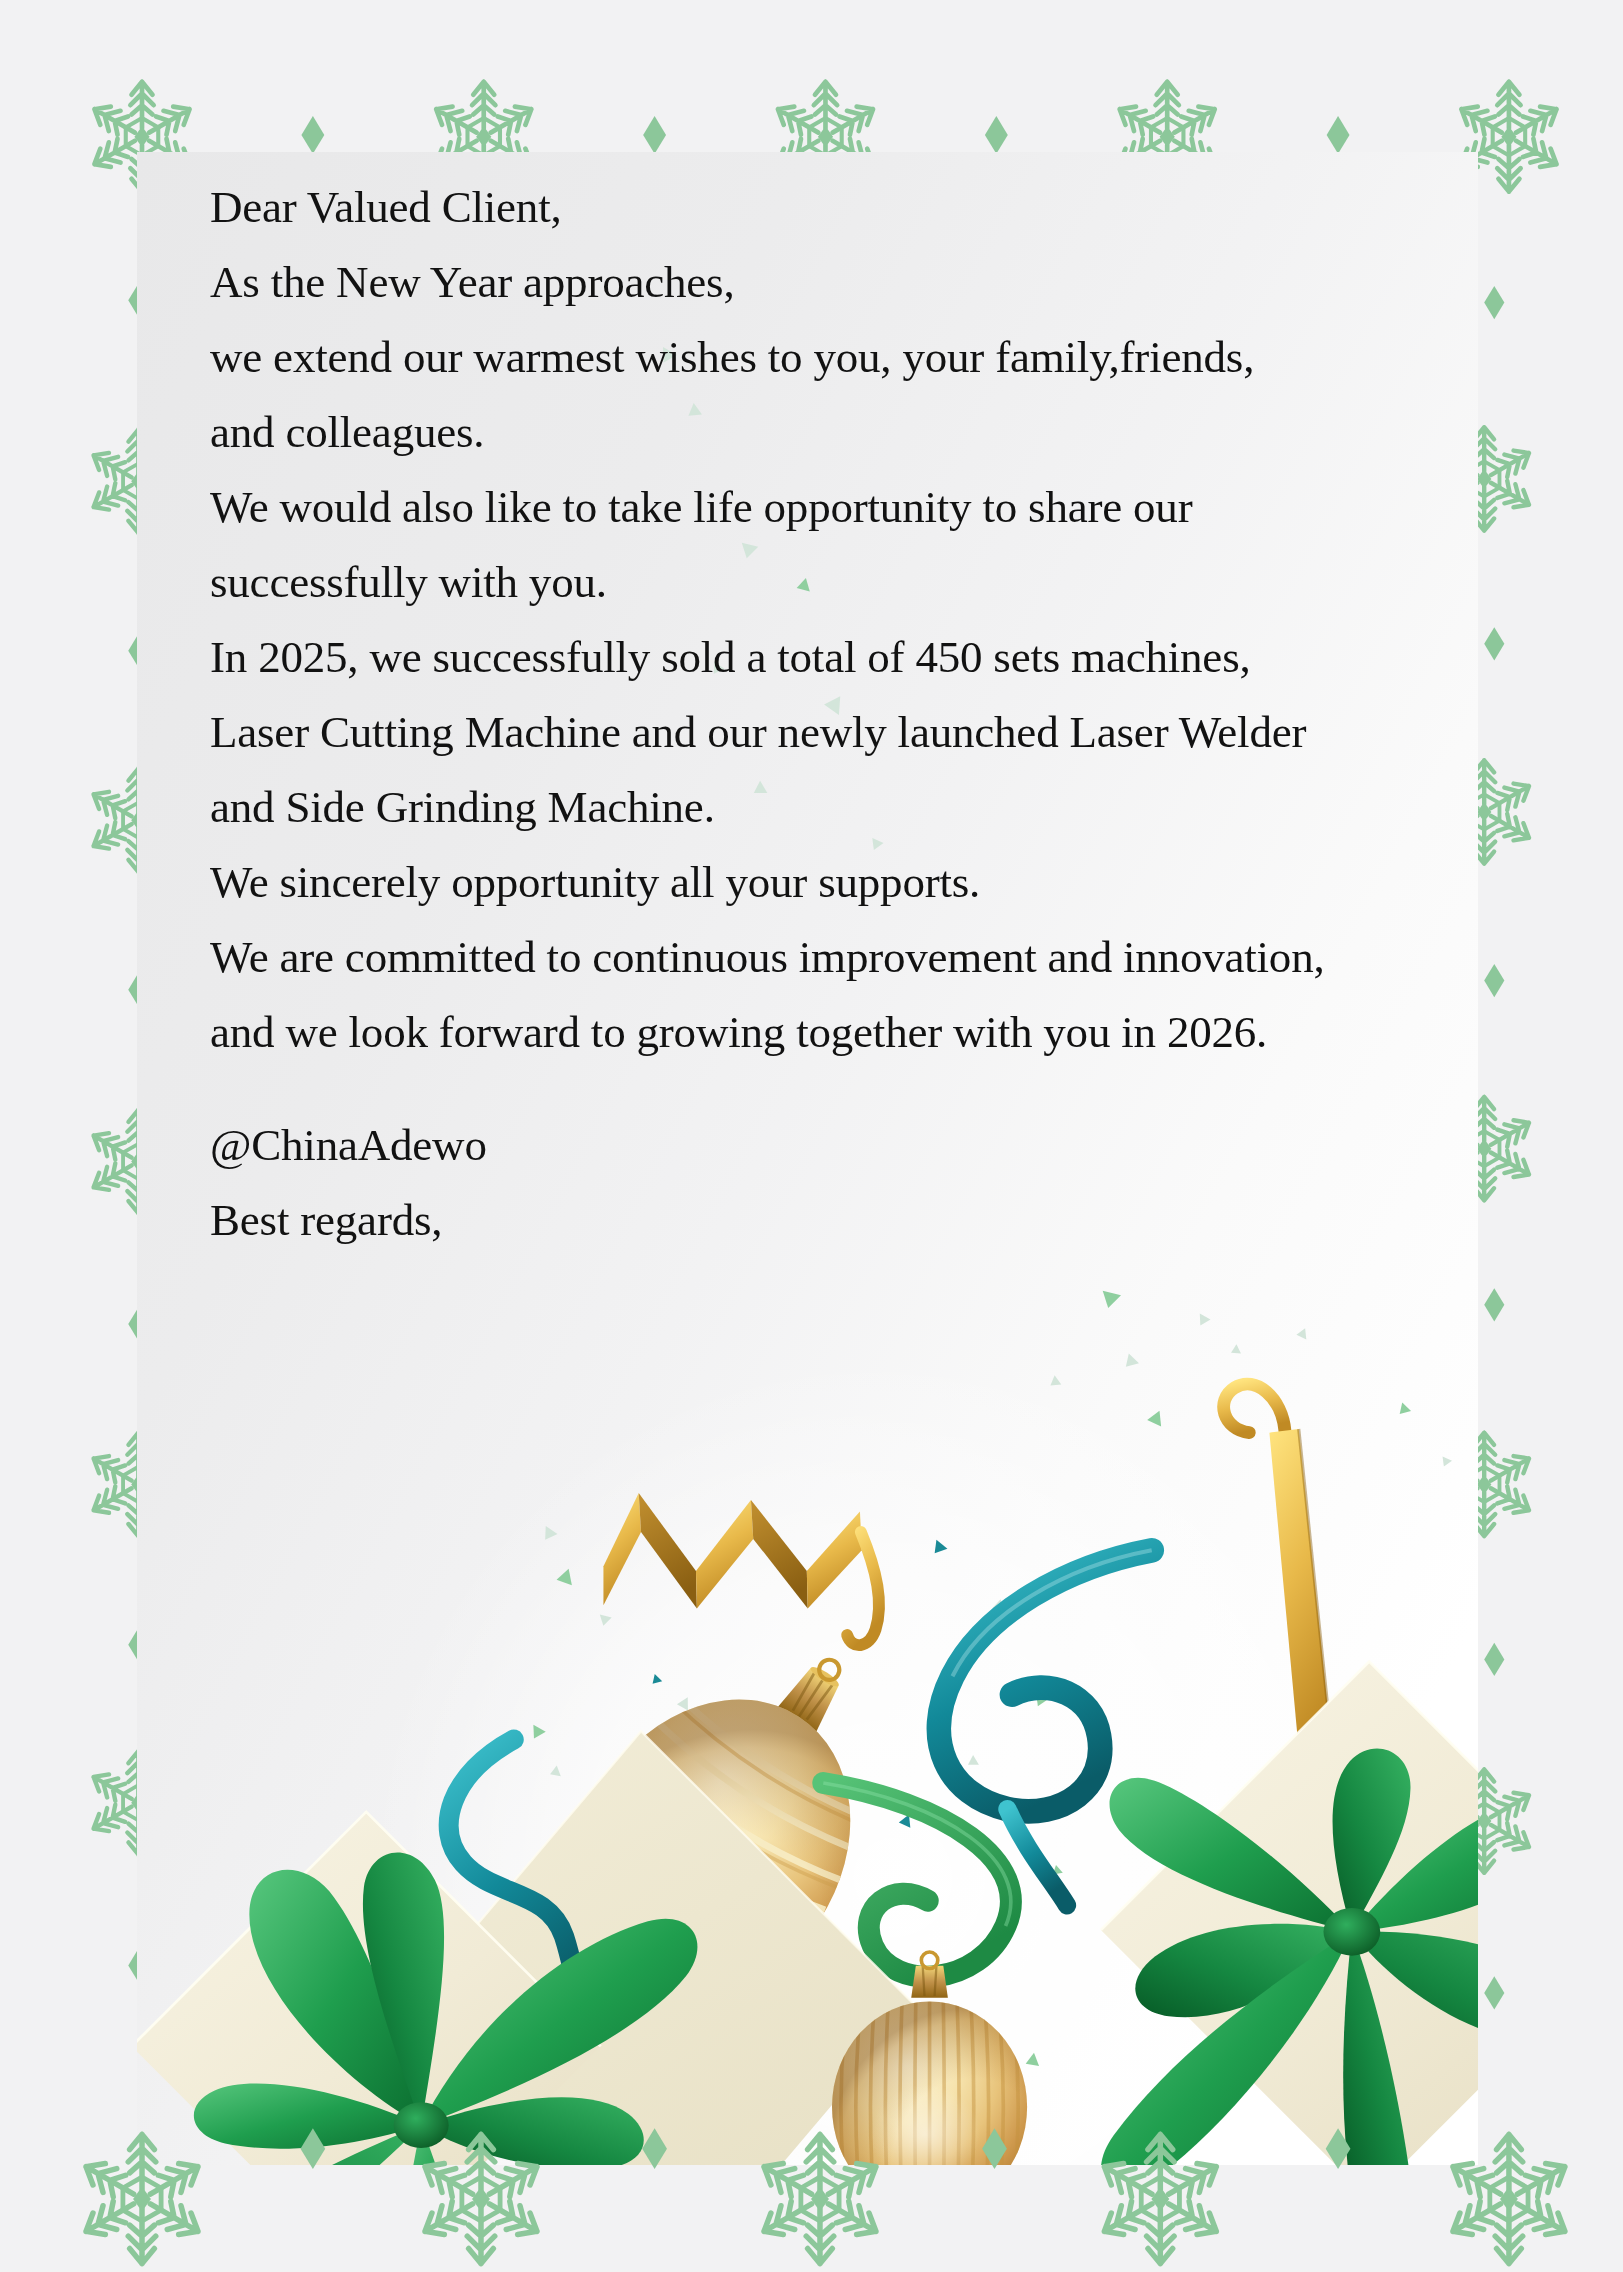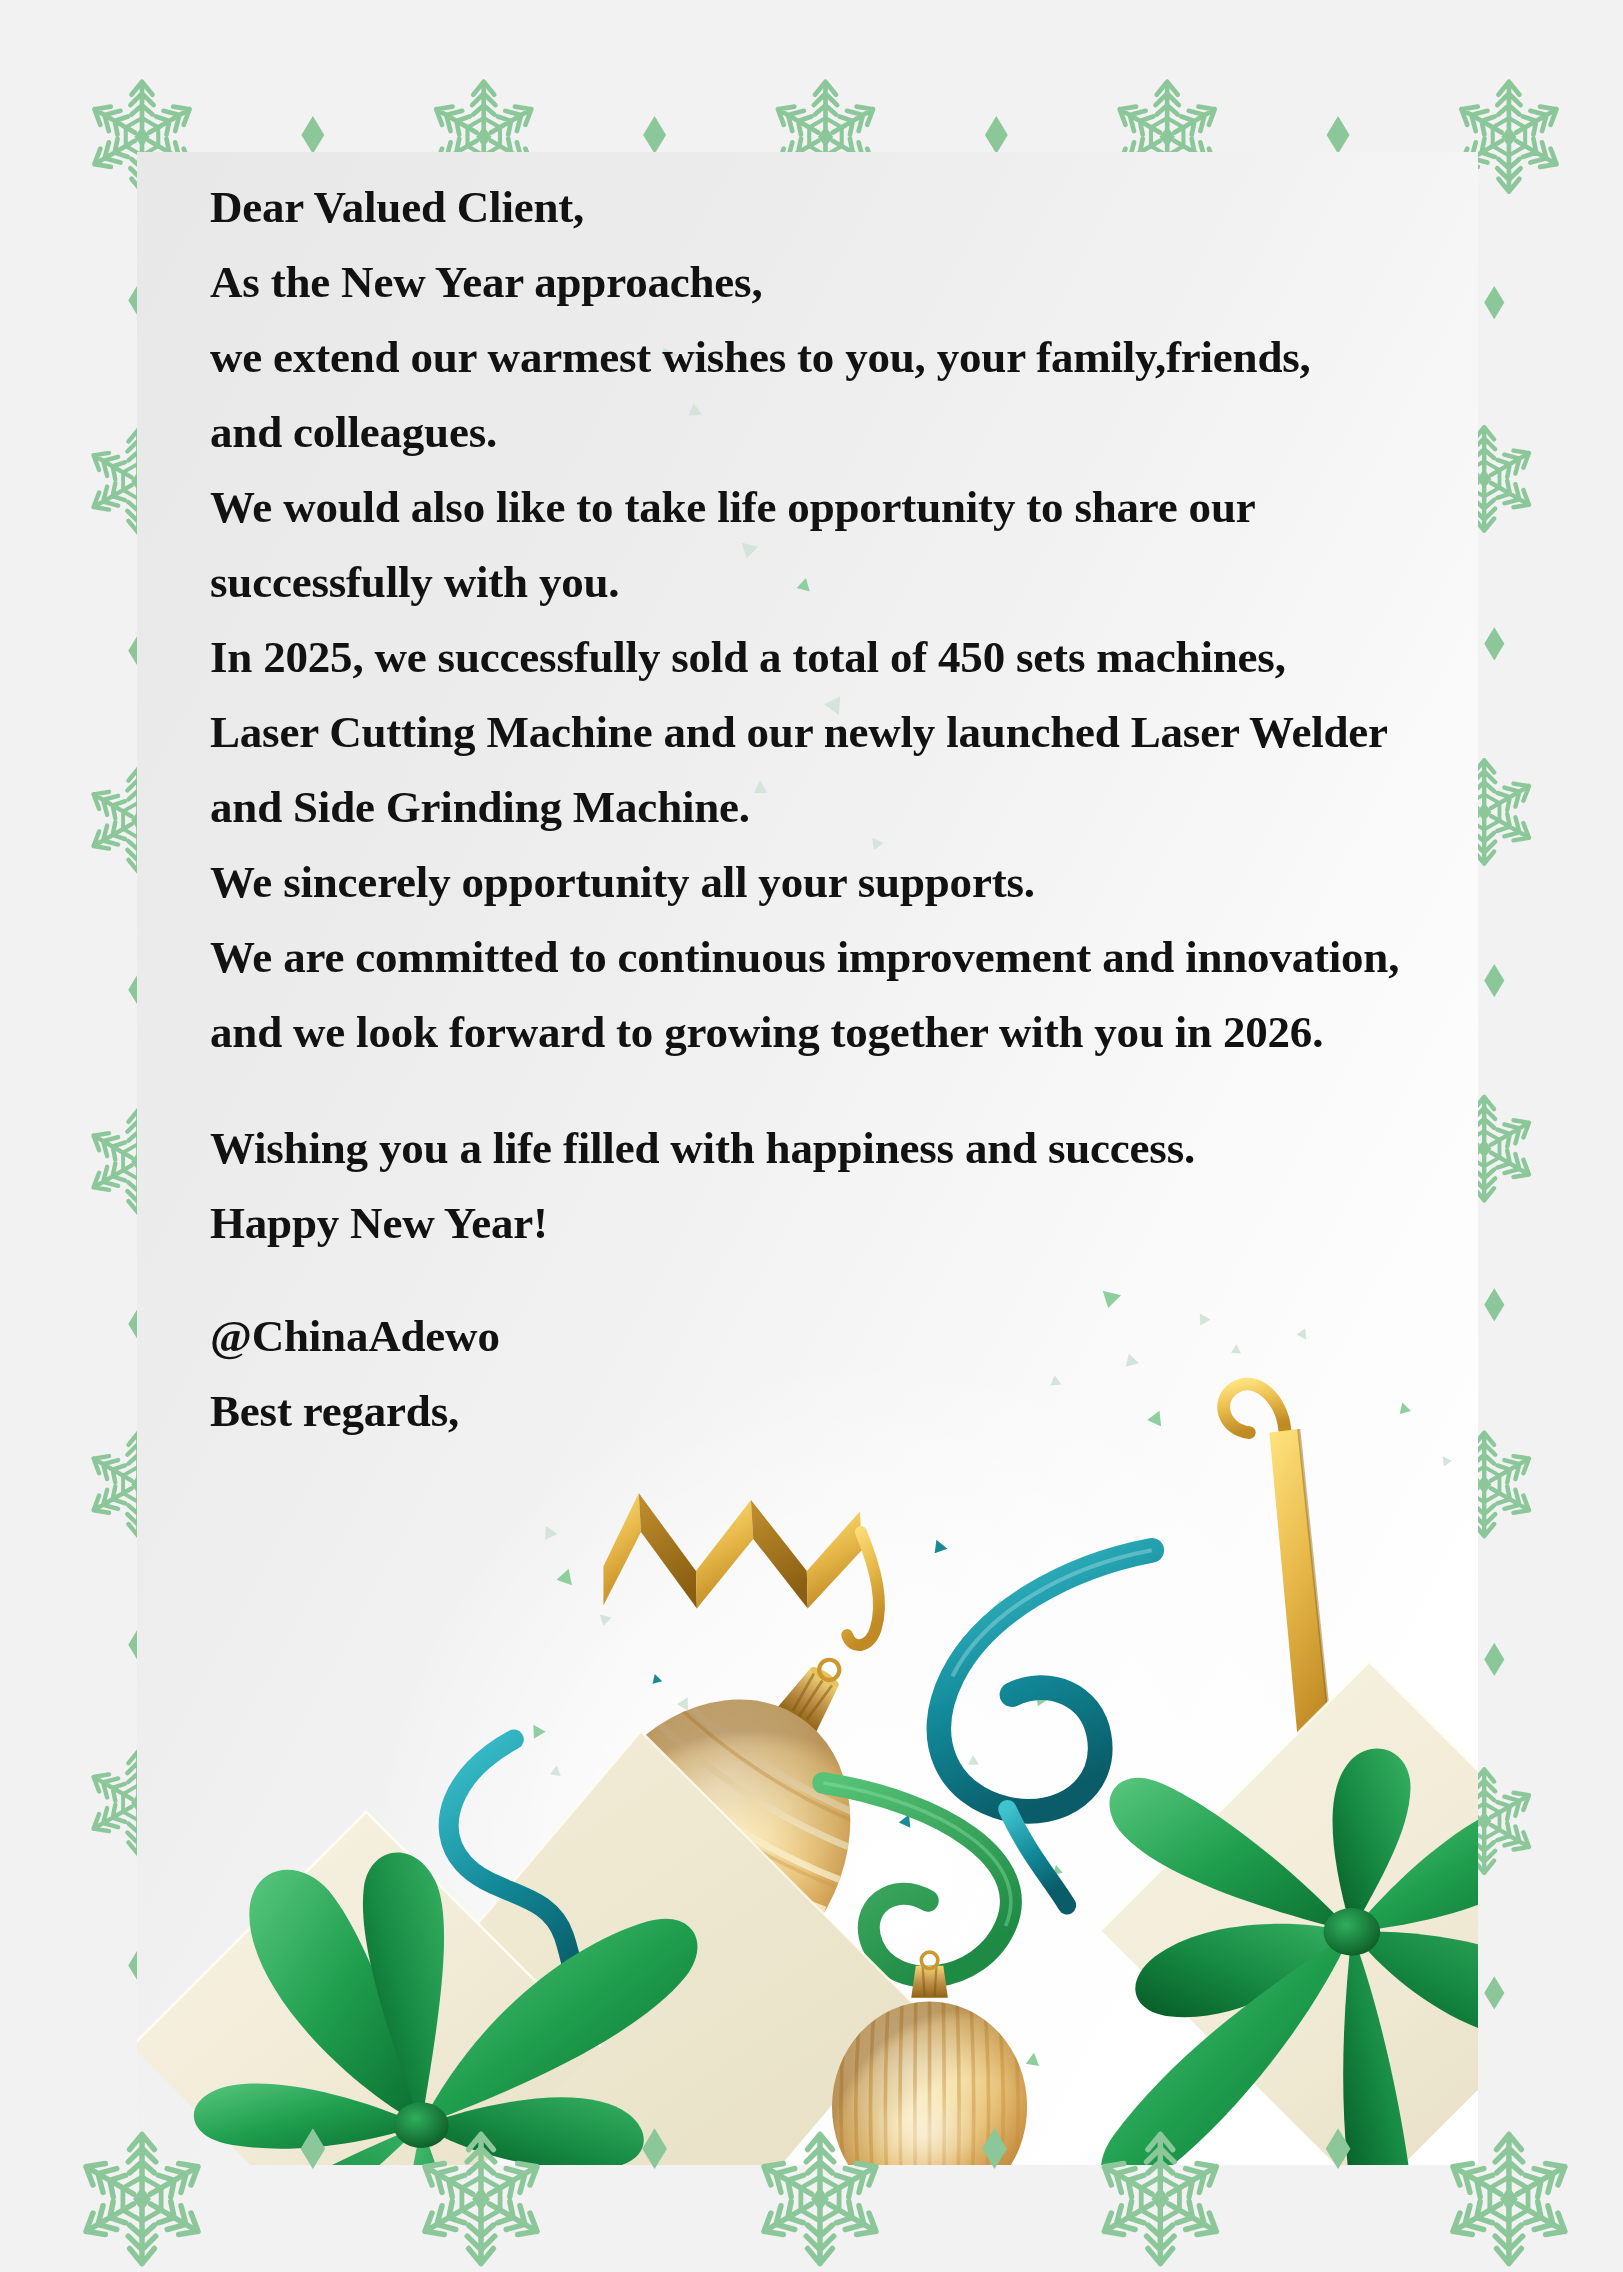--- a/index.html
+++ b/index.html
@@ -1,21 +1,21 @@
 <!DOCTYPE html>
 <html style="--snow: #8cc79a; --bg: #f2f2f3; --ink: #121212;font-size:7.3px"><head>
 <meta charset="utf-8">
 <style>
   html,body{margin:0;padding:0;}
   body{
     width:1623px;height:2273px;overflow:hidden;
     background:var(--bg,#f2f2f3);
     font-family:"Liberation Serif","DejaVu Serif",serif;
   }
-  #stage{position:relative;width:1623px;height:2273px;background:var(--bg,#f2f2f3);font-weight:bold;}
+  #stage{position:relative;width:1623px;height:2273px;background:var(--bg,#f2f2f3);}
   svg.layer{position:absolute;left:0;top:0;width:1623px;height:2273px;}
   #border-under{z-index:1;}
   #panel{
     position:absolute;left:137px;top:152px;width:1341px;height:2013px;z-index:2;
     background:linear-gradient(118deg,#e8e8e9 0%,#ececed 28%,#f2f2f3 48%,#fafafa 68%,#ffffff 88%);
     overflow:hidden;
   }
   #scene{position:absolute;left:0;top:0;width:1341px;height:2013px;}
   #border-over{z-index:4;}
   .flakeS path{stroke:var(--snow,#8cc79a);fill:none;}
@@ -326,24 +326,20 @@
       <div class="lline">and colleagues.</div>
       <div class="lline">We would also like to take life opportunity to share our</div>
       <div class="lline">successfully with you.</div>
       <div class="lline">In 2025, we successfully sold a total of 450 sets machines,</div>
       <div class="lline">Laser Cutting Machine and our newly launched Laser Welder</div>
       <div class="lline">and Side Grinding Machine.</div>
       <div class="lline">We sincerely opportunity all your supports.</div>
       <div class="lline">We are committed to continuous improvement and innovation,</div>
       <div class="lline">and we look forward to growing together with you in 2026.</div>
     </div>
-    <div class="para p2">
-      <div class="lline">Wishing you a life filled with happiness and success.</div>
-      <div class="lline">Happy New Year!</div>
-    </div>
     <div class="para p3">
       <div class="lline">@ChinaAdewo</div>
       <div class="lline">Best regards,</div>
     </div>
   </div>
 
 </div>
 
 
 </body></html>

